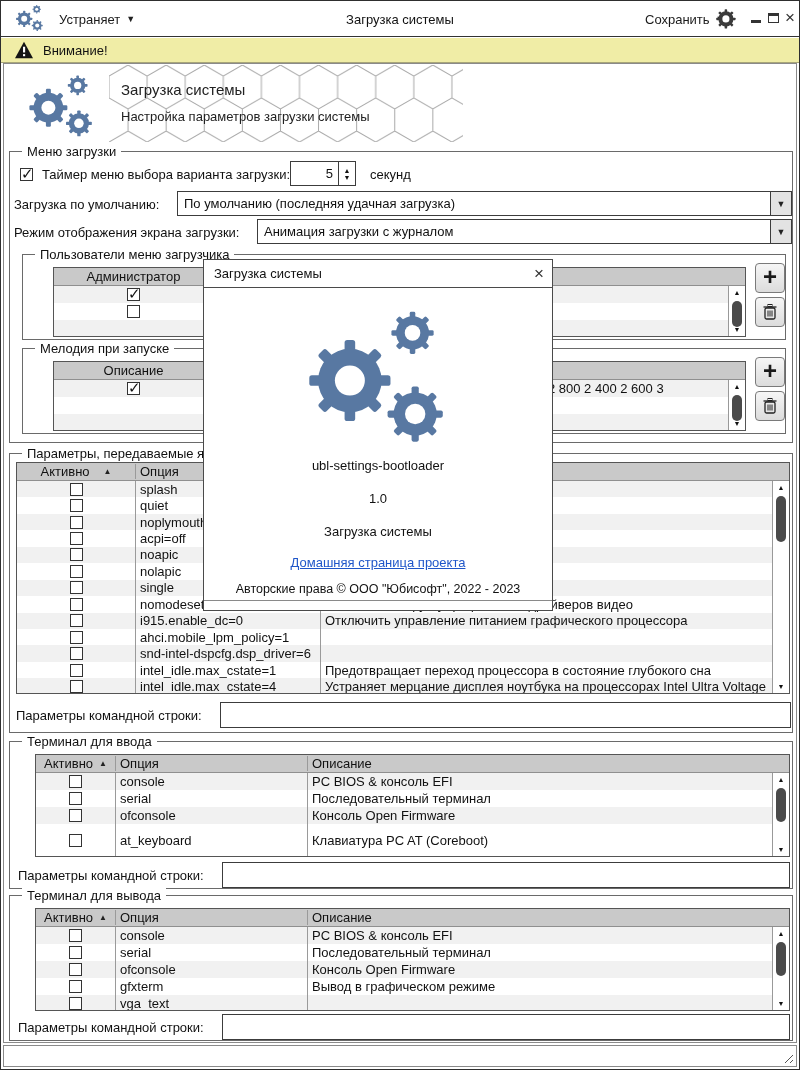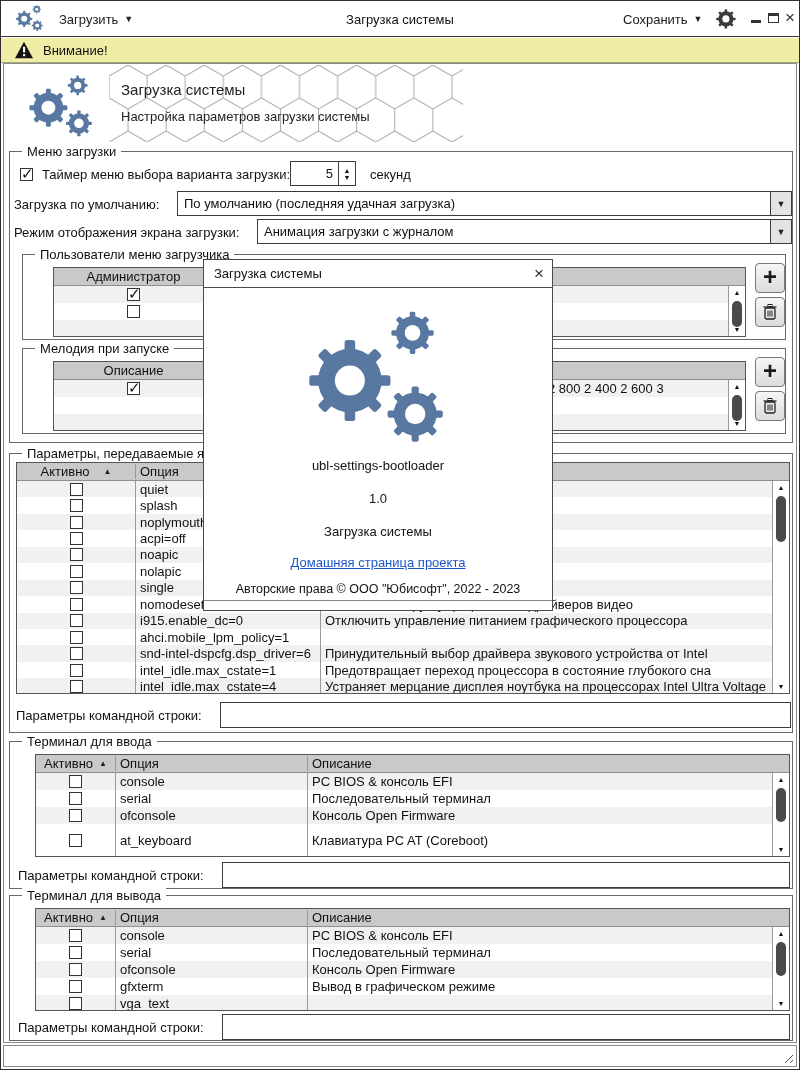--- a/index.html
+++ b/index.html
@@ -114,25 +114,25 @@
   </defs>
 </svg>
 
 <div class="window">
 
   <div class="toolbar">
     <svg width="30" height="30" viewBox="0 0 170 170" style="position:absolute;left:14px;top:3px">
         <use href="#gears3" fill="#5878a2"></use>
       </svg>
     <div class="tb-btn" style="left:58px">
-      <span>Загрузить</span>
+      <span>Устраняет</span>
       <span class="caret">▼</span>
     </div>
     <div class="tb-title">Загрузка системы</div>
-    <div class="tb-btn" style="left:622px">
+    <div class="tb-btn" style="left:644px">
       <span>Сохранить</span>
       <span class="caret">▼</span>
     </div>
     <svg width="22" height="22" viewBox="0 0 105 105" style="position:absolute;left:714px;top:7px">
         <use href="#gear" transform="translate(52,52)" fill="#3a3a3a"></use>
       </svg>
     <div class="winctl" style="left:748px">
         <div class="ctl-min"></div>
       </div>
     <div class="winctl" style="left:765px">
@@ -303,28 +303,28 @@
         </div>
         <div class="th sep" style="width:185px">Опция</div>
         <div class="th" style="flex:1">Описание</div>
       </div>
       <div>
 
       <div class="tr" style="height:16.45px">
             <div class="td sep center" style="width:119px">
               <span class="cb"></span>
             </div>
+            <div class="td sep" style="width:185px">splash</div>
+            <div class="td" style="flex:1"></div>
+          </div>
+          <div class="tr" style="height:16.45px">
+            <div class="td sep center" style="width:119px">
+              <span class="cb"></span>
+            </div>
             <div class="td sep" style="width:185px">quiet</div>
-            <div class="td" style="flex:1"></div>
-          </div>
-          <div class="tr" style="height:16.45px">
-            <div class="td sep center" style="width:119px">
-              <span class="cb"></span>
-            </div>
-            <div class="td sep" style="width:185px">splash</div>
             <div class="td" style="flex:1"></div>
           </div>
           <div class="tr" style="height:16.45px">
             <div class="td sep center" style="width:119px">
               <span class="cb"></span>
             </div>
             <div class="td sep" style="width:185px">noplymouth</div>
             <div class="td" style="flex:1"></div>
           </div>
           <div class="tr" style="height:16.45px">
@@ -373,21 +373,20 @@
             <div class="td sep center" style="width:119px">
               <span class="cb"></span>
             </div>
             <div class="td sep" style="width:185px">ahci.mobile_lpm_policy=1</div>
           </div>
           <div class="tr" style="height:16.45px">
             <div class="td sep center" style="width:119px">
               <span class="cb"></span>
             </div>
             <div class="td sep" style="width:185px">snd-intel-dspcfg.dsp_driver=6</div>
-            <div class="td" style="flex:1">Принудительный выбор драйвера звукового устройства от Intel</div>
           </div>
           <div class="tr" style="height:16.45px">
             <div class="td sep center" style="width:119px">
               <span class="cb"></span>
             </div>
             <div class="td sep" style="width:185px">intel_idle.max_cstate=1</div>
             <div class="td" style="flex:1">Предотвращает переход процессора в состояние глубокого сна</div>
           </div>
           <div class="tr" style="height:16.45px">
             <div class="td sep center" style="width:119px">

